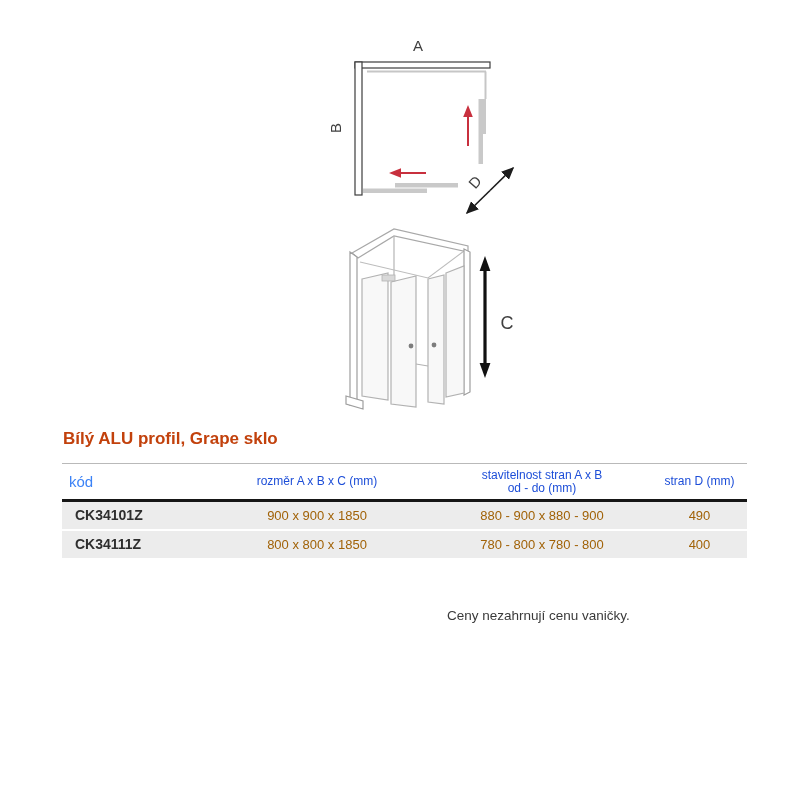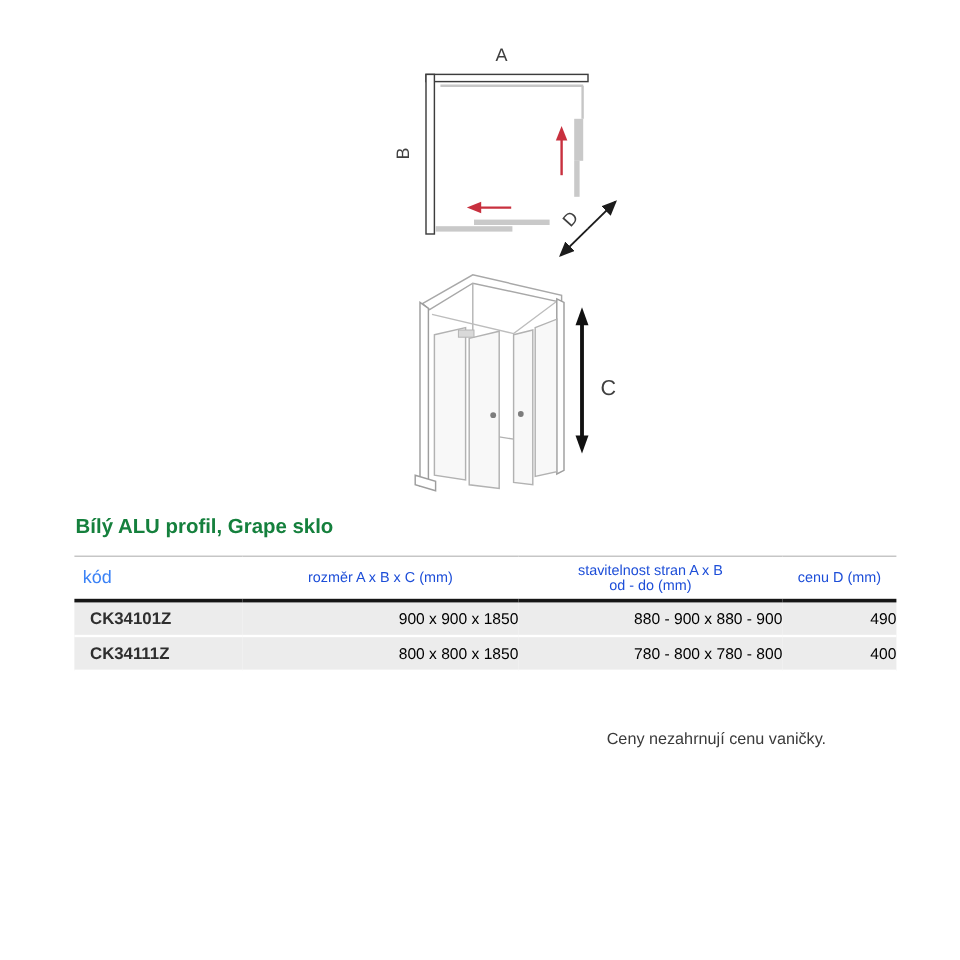--- a/index.html
+++ b/index.html
@@ -5,21 +5,21 @@
   html,body{margin:0;padding:0;background:#fff;}
   #canvas{
     position:relative;width:800px;height:800px;background:#ffffff;
     font-family:"Liberation Sans","DejaVu Sans",sans-serif;overflow:hidden;
   }
   svg{position:absolute;overflow:visible;}
   svg text{font-family:"Liberation Sans","DejaVu Sans",sans-serif;fill:#3f3f3f;}
 
   .title{
     position:absolute;left:63px;top:429px;width:690px;
-    font-size:17px;font-weight:bold;color:#15803d;
+    font-size:17px;font-weight:bold;color:#c2410c;
   }
   .spec-table{
     position:absolute;left:62px;top:463px;width:685px;
     border-collapse:collapse;table-layout:fixed;
     color:#3c3c3c;
   }
   .spec-table col.c1{width:140px;}
   .spec-table col.c2{width:230px;}
   .spec-table col.c3{width:220px;}
   .spec-table col.c4{width:95px;}
@@ -27,27 +27,27 @@
     border-top:1px solid #b9b9b9;border-bottom:3px solid #161616;height:37px;
   }
   .spec-table th{
     font-weight:normal;font-size:12px;color:#1d4ed8;text-align:center;
     vertical-align:middle;line-height:13px;padding:4px 0;
   }
   .spec-table th.code-h{font-size:15px;text-align:left;padding-left:7px;color:#3b82f6;}
   .spec-table tbody tr{height:29px;border-bottom:2px solid #ffffff;}
   .spec-table tbody tr.shade{background:#ececec;}
   .spec-table td{
-    font-size:13px;color:#000000;text-align:right;vertical-align:middle;padding:0;
+    font-size:13px;color:#a16207;text-align:center;vertical-align:middle;padding:0;
   }
   .spec-table td.code{
     font-size:14px;font-weight:bold;color:#2e2e2e;text-align:left;padding-left:13px;
   }
   .footnote{
-    position:absolute;left:447px;top:608px;width:300px;text-align:center;
+    position:absolute;left:447px;top:608px;width:300px;text-align:left;
     font-size:13.5px;color:#3a3a3a;
   }
 </style>
 </head>
 <body>
 
 <div id="canvas">
 
   <svg style="left:330px;top:28px;" width="210" height="200" viewBox="330 28 210 200">
     <defs>
@@ -146,21 +146,21 @@
         <col class="c4">
       </colgroup>
     <thead>
       <tr>
         <th class="code-h">kód</th>
         <th>rozměr A x B x C (mm)</th>
         <th>
           <span style="display:block;">stavitelnost stran A x B</span>
           <span style="display:block;">od - do (mm)</span>
         </th>
-        <th>cenu D (mm)</th>
+        <th>stran D (mm)</th>
       </tr>
     </thead>
     <tbody>
       <tr class="shade">
         <td class="code">CK34101Z</td>
         <td>900 x 900 x 1850</td>
         <td>880 - 900 x 880 - 900</td>
         <td>490</td>
       </tr>
       <tr class="shade">

